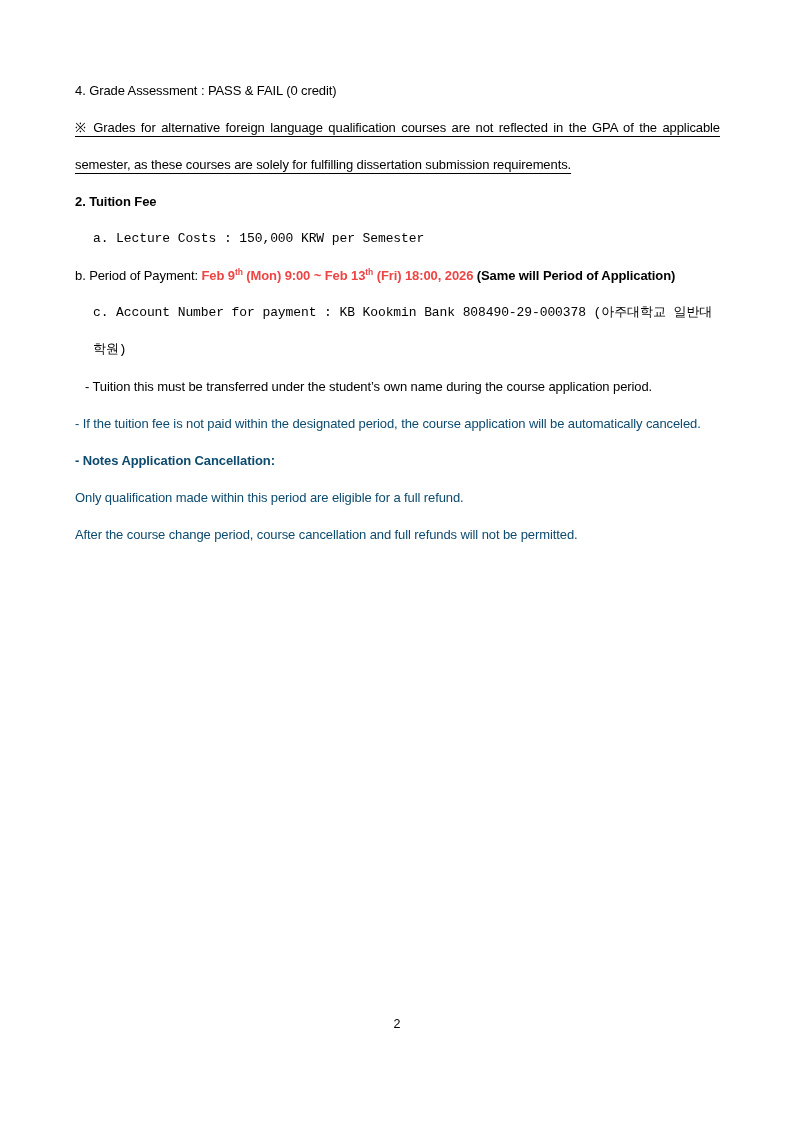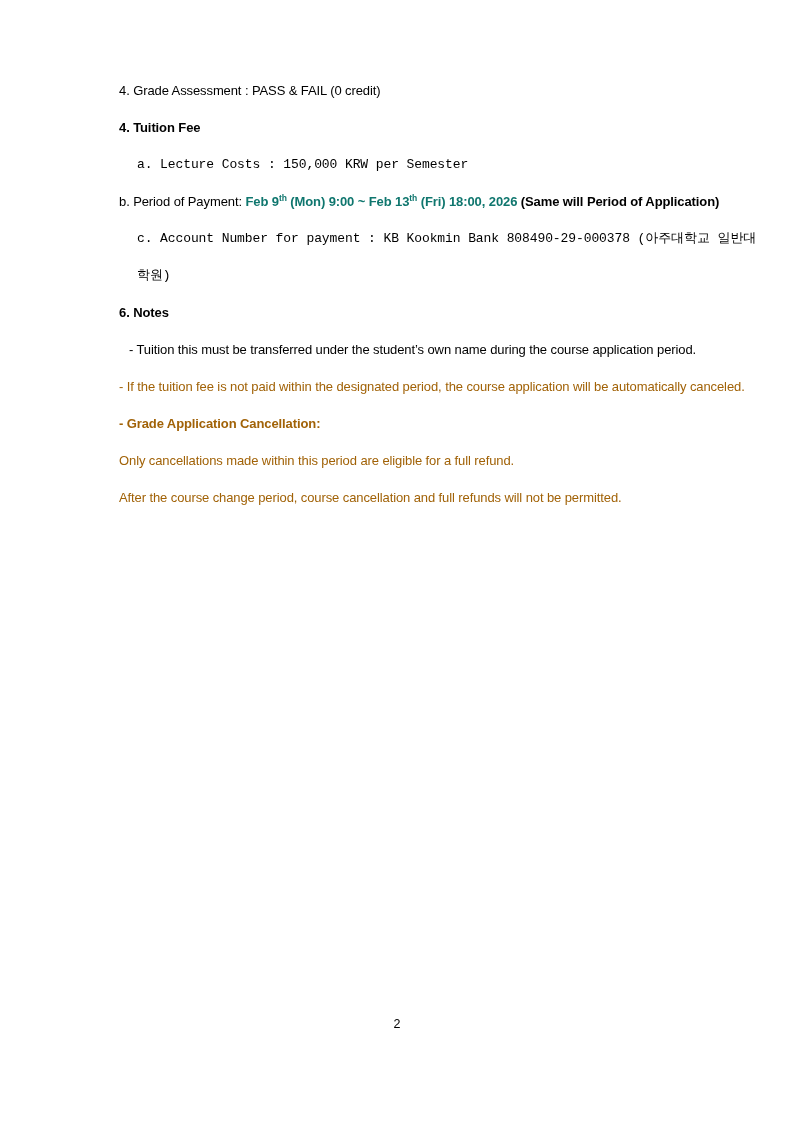--- a/index.html
+++ b/index.html
@@ -14,42 +14,42 @@
     color: #000000;
     position: relative;
     overflow: hidden;
   }
   .page {
     position: absolute;
     top: 0; left: 0;
     width: 794px;
     height: 1123px;
     box-sizing: border-box;
-    padding: 72px 75px 0 119px;
+    padding: 72px 75px 0 75px;
   }
   .content {
     width: 645px;
   }
   p {
     margin: 0;
     font-size: 13.0px;
     line-height: 37px;
     color: #000000;
     letter-spacing: -0.1px;
   }
   .line {
     margin: 0;
     font-size: 13.0px;
     line-height: 37px;
   }
   .indent-1 { padding-left: 18px; font-family: Liberation Mono, monospace; }
   .indent-2 { padding-left: 10px; }
   .bold { font-weight: bold; }
-  .red { color: #0f766e; }
-  .blue { color: #a16207; }
+  .red { color: #ef4444; }
+  .blue { color: #0c4a6e; }
   sup {
     font-size: 8.5px;
     vertical-align: super;
     line-height: 0;
   }
   .justify {
     text-align: justify;
     text-justify: inter-word;
   }
   .block-underline {
@@ -68,38 +68,38 @@
   .nowrap { white-space: nowrap; }
 </style>
 </head>
 <body>
 
 <div class="page">
   <div class="content">
 
     <p class="line">4. Grade Assessment : PASS &amp; FAIL (0 credit)</p>
 
+    <p class="line justify block-underline">※ Grades for alternative foreign language qualification courses are not reflected in the GPA of the applicable semester, as these courses are solely for fulfilling dissertation submission requirements.</p>
 
-    <p class="line bold">4. Tuition Fee</p>
+    <p class="line bold">2. Tuition Fee</p>
 
     <p class="line indent-1">a. Lecture Costs : 150,000 KRW per Semester</p>
 
     <p class="line"><span>b. Period of Payment: </span><span class="red bold nowrap"><span>Feb 9</span><sup>th</sup><span> (Mon) 9:00 ~ Feb 13</span><sup>th</sup><span> (Fri) 18:00, 2026</span></span><span class="bold"> (Same will Period of Application)</span></p>
 
     <p class="line indent-1">c. Account Number for payment : KB Kookmin Bank 808490-29-000378 (아주대학교 일반대학원)</p>
 
-    <p class="line bold">6. Notes</p>
 
     <p class="line indent-2">- Tuition this must be transferred under the student’s own name during the course application period.</p>
 
     <p class="line justify blue">- If the tuition fee is not paid within the designated period, the course application will be automatically canceled.</p>
 
-    <p class="line bold blue">- Grade Application Cancellation:</p>
+    <p class="line bold blue">- Notes Application Cancellation:</p>
 
 
-    <p class="line blue">Only cancellations made within this period are eligible for a full refund.</p>
+    <p class="line blue">Only qualification made within this period are eligible for a full refund.</p>
 
     <p class="line blue">After the course change period, course cancellation and full refunds will not be permitted.</p>
 
   </div>
 </div>
 
 <div class="pagenum">2</div>
 
 </body></html>

